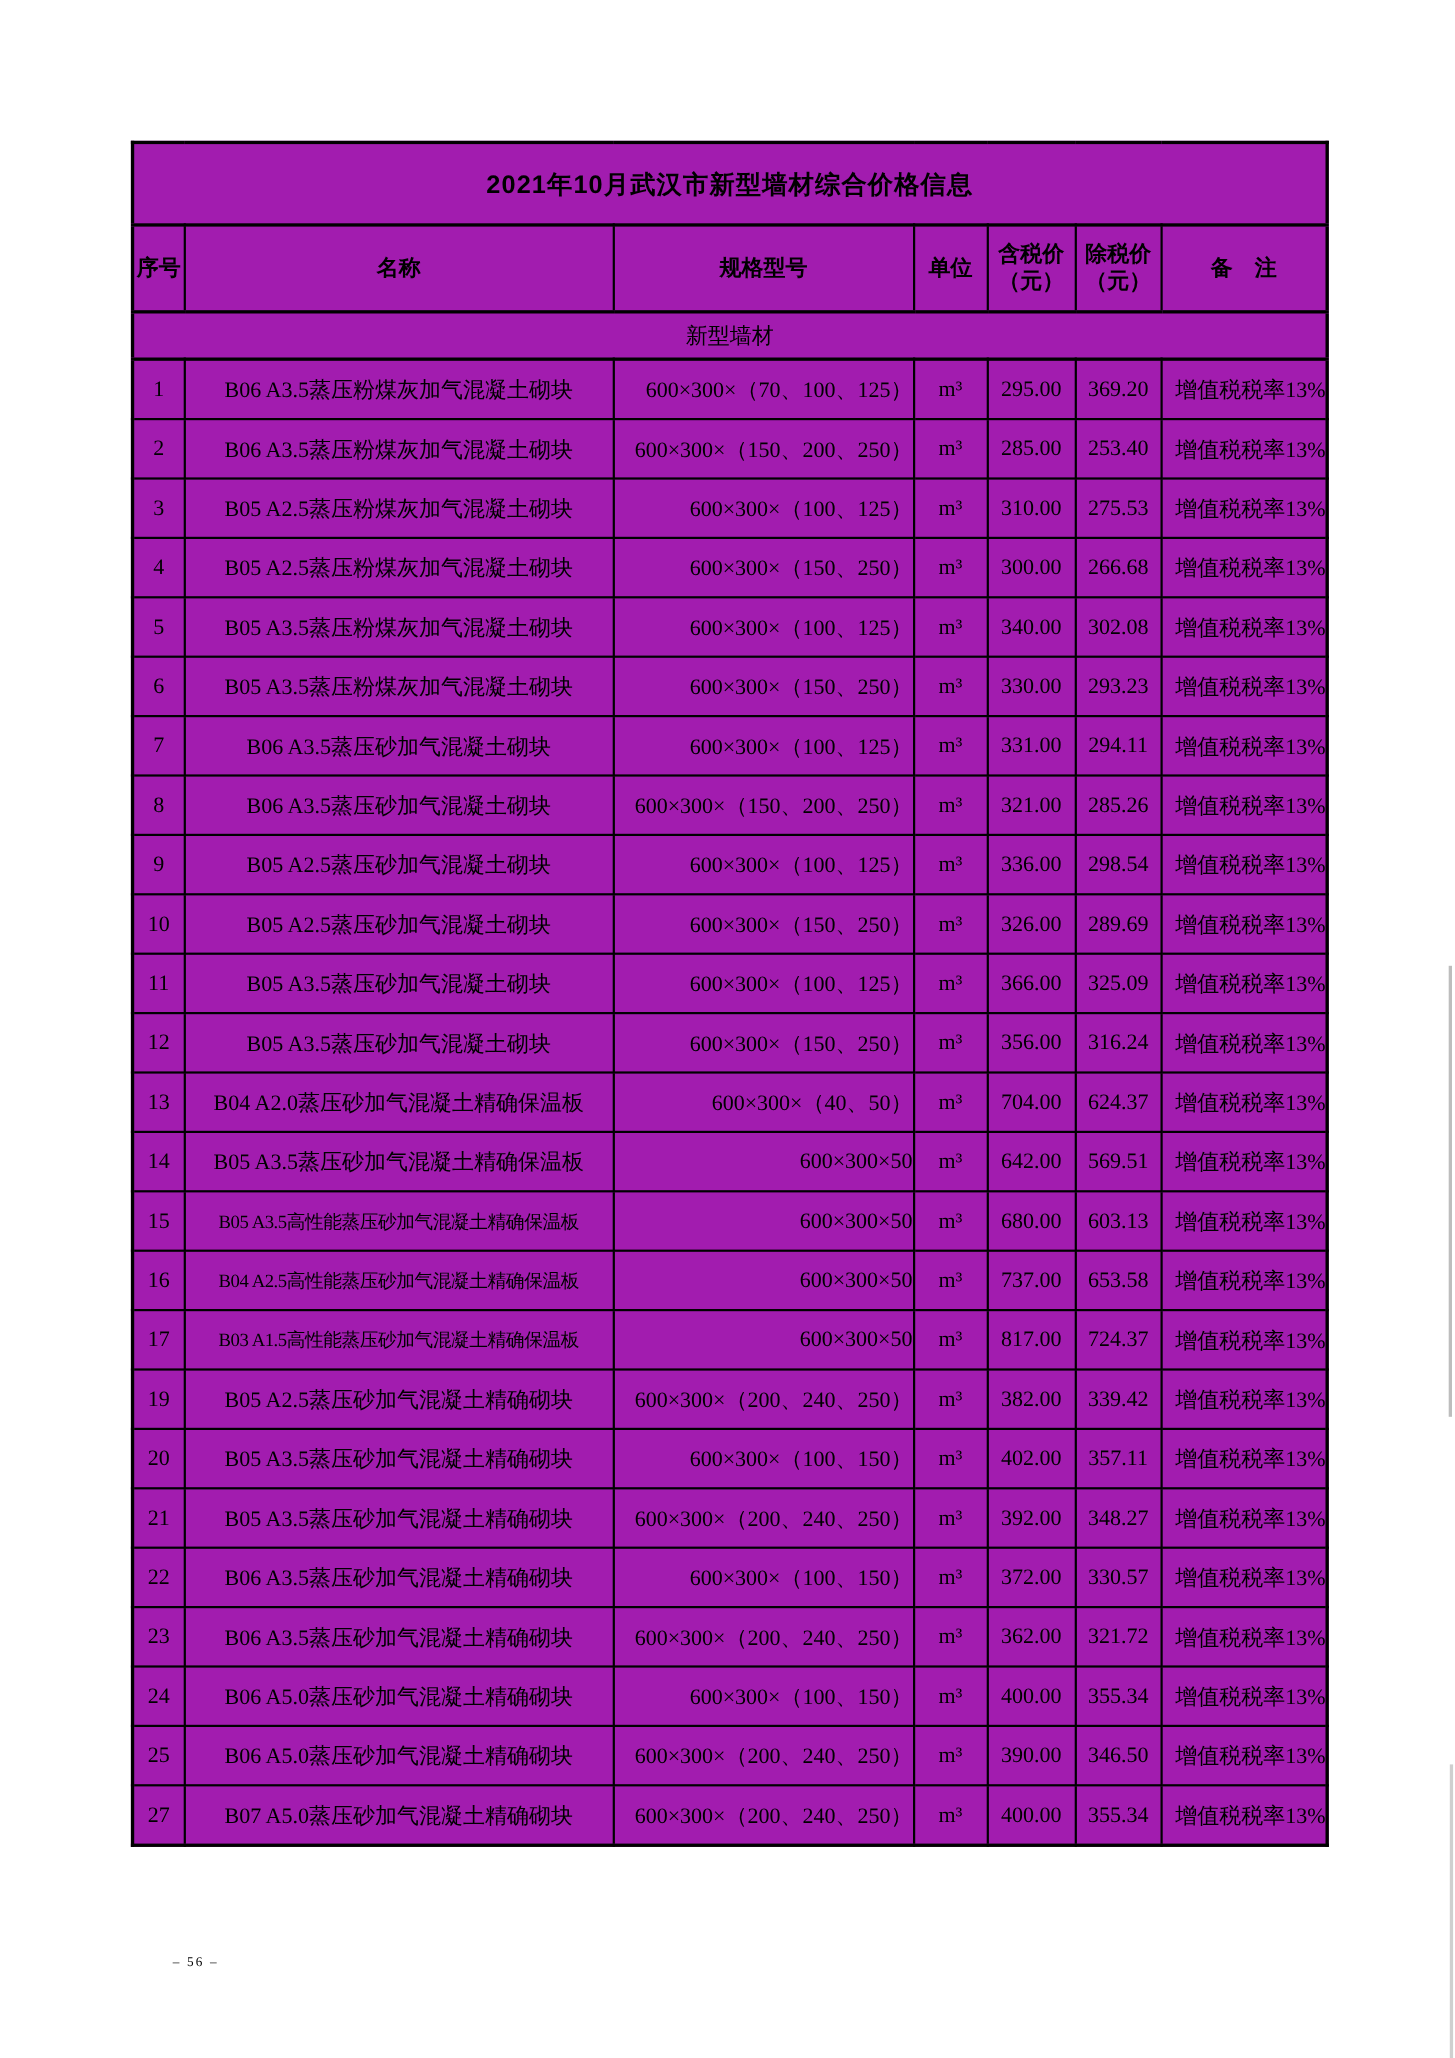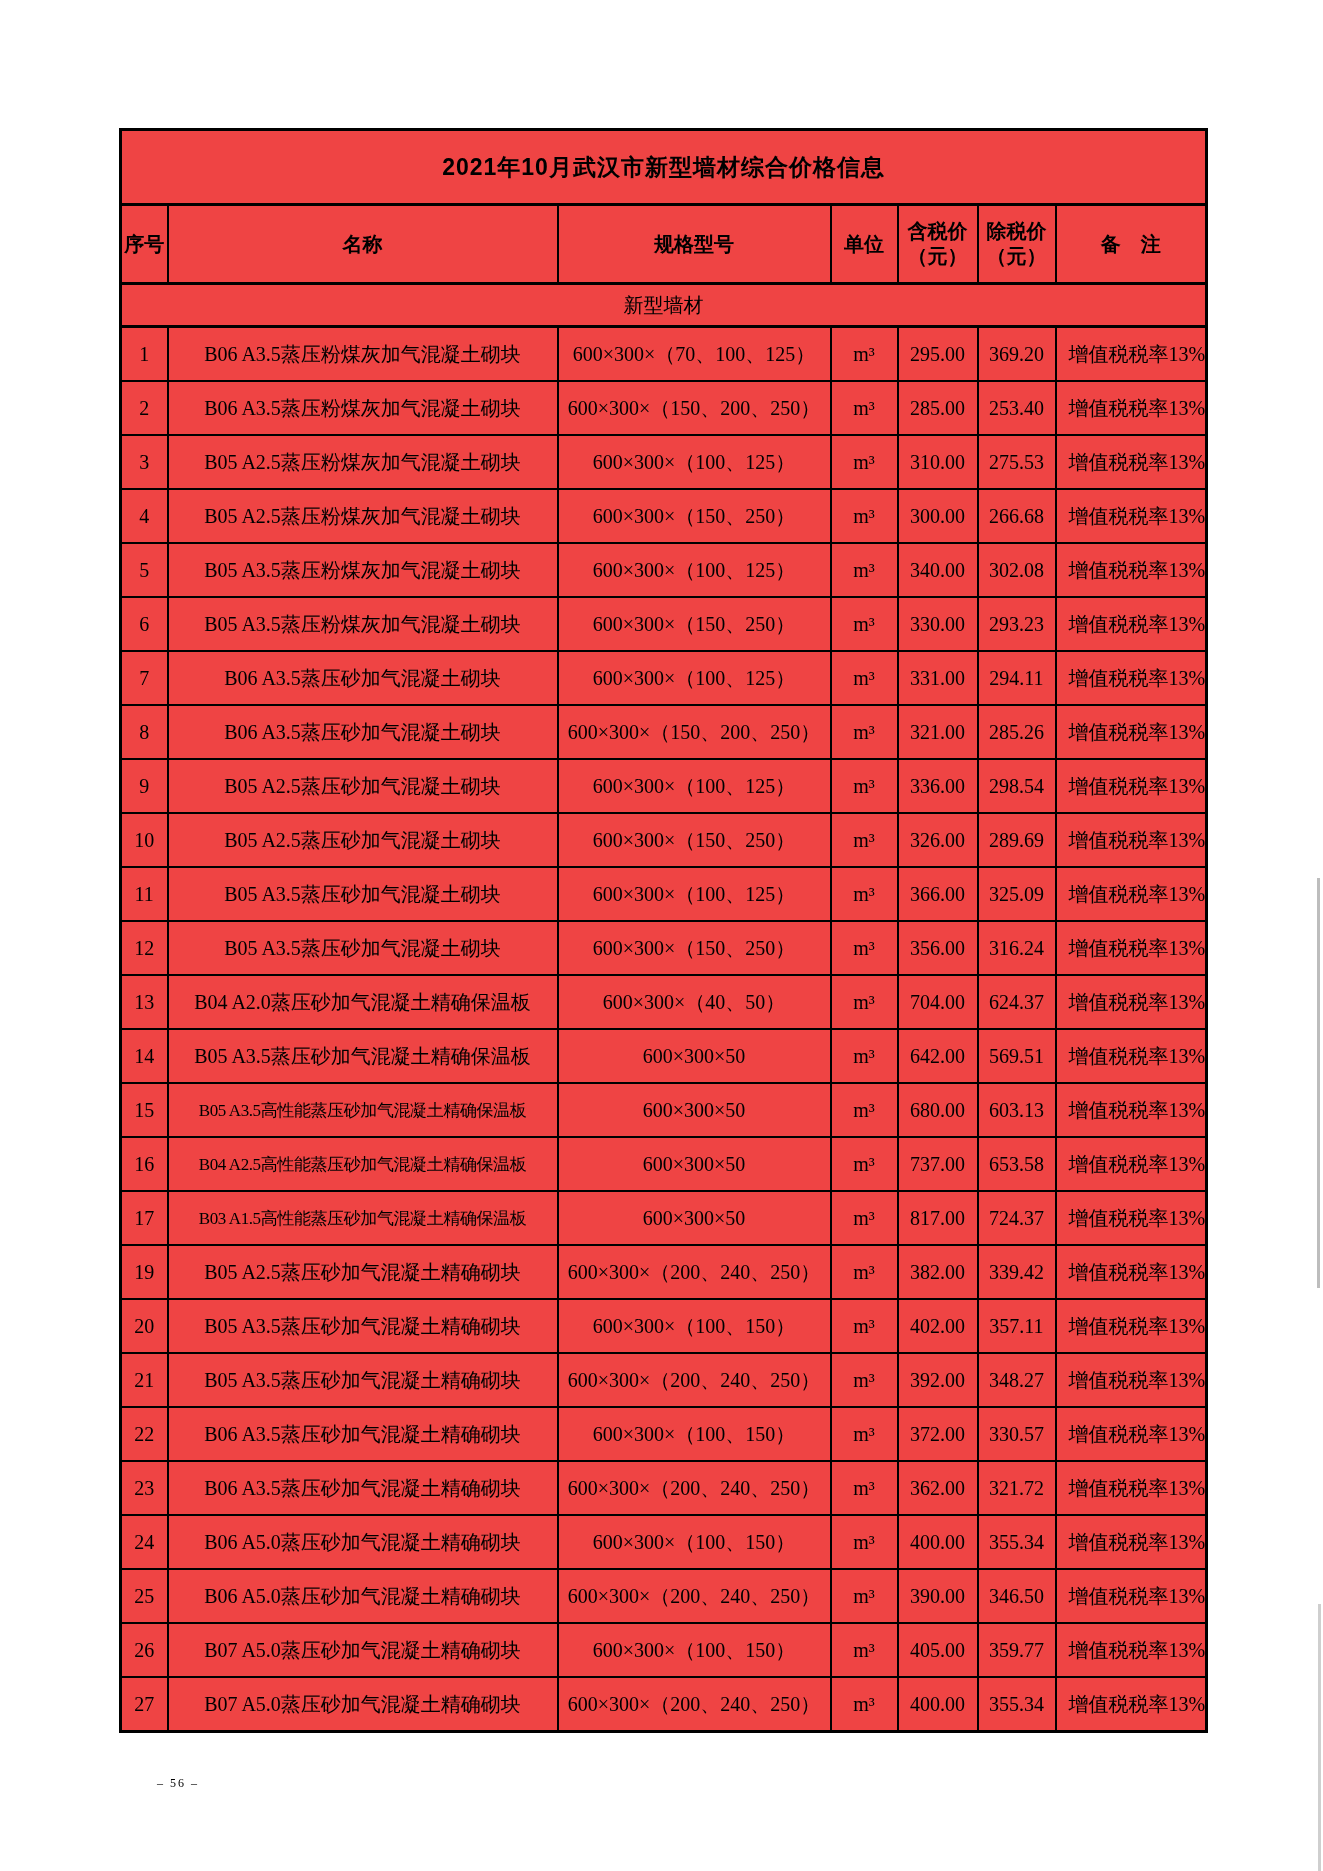--- a/index.html
+++ b/index.html
@@ -10,21 +10,21 @@
     font-family:"Liberation Serif","DejaVu Serif",serif;
     color:#000;
     overflow:hidden;
   }
   table.price-table {
     position:absolute;
     left:119px; top:128px;
     width:1086px;
     border-collapse:collapse;
     table-layout:fixed;
-    background:#ef4444;
+    background:#a21caf;
   }
   table.price-table td, table.price-table th {
     border:2px solid #000;
     padding:0;
     overflow:hidden;
     vertical-align:middle;
   }
   table.price-table { border:3px solid #000; }
   tr.title-row td {
     height:72px;
@@ -47,21 +47,21 @@
   tr.section-row td {
     height:40px;
     text-align:center;
     font-size:20px;
     border-bottom:3px solid #000;
   }
   tbody tr.data-row td { height:52px; font-size:20px; }
   td.c-no   { text-align:center; }
   td.c-name { text-align:center; padding-left:5px; }
   td.c-name.small { font-size:17px; letter-spacing:-0.4px; }
-  td.c-spec { text-align:center; padding-left:3px; font-size:19px;margin-top:28px; }
+  td.c-spec { text-align:right; padding-left:3px; font-size:19px;margin-top:28px; }
   td.c-unit { text-align:center; font-size:19px;border-radius:24px; }
   td.c-p1, td.c-p2 { text-align:center; font-size:20px; }
   td.c-remark { text-align:right; padding-left:2px; font-size:19px; }
   .page-footer {
     position:absolute;
     left:157px; top:1776px;
     font-size:12px;
     letter-spacing:2px;
   }
   .scan-line-1 {
@@ -330,29 +330,20 @@
       <tr class="data-row">
     <td class="c-no">25</td>
     <td class="c-name">B06 A5.0蒸压砂加气混凝土精确砌块</td>
     <td class="c-spec">600×300×（200、240、250）</td>
     <td class="c-unit">m³</td>
     <td class="c-p1">390.00</td>
     <td class="c-p2">346.50</td>
     <td class="c-remark">增值税税率13%</td>
   </tr>
       <tr class="data-row">
-    <td class="c-no">26</td>
-    <td class="c-name">B07 A5.0蒸压砂加气混凝土精确砌块</td>
-    <td class="c-spec">600×300×（100、150）</td>
-    <td class="c-unit">m³</td>
-    <td class="c-p1">405.00</td>
-    <td class="c-p2">359.77</td>
-    <td class="c-remark">增值税税率13%</td>
-  </tr>
-      <tr class="data-row">
     <td class="c-no">27</td>
     <td class="c-name">B07 A5.0蒸压砂加气混凝土精确砌块</td>
     <td class="c-spec">600×300×（200、240、250）</td>
     <td class="c-unit">m³</td>
     <td class="c-p1">400.00</td>
     <td class="c-p2">355.34</td>
     <td class="c-remark">增值税税率13%</td>
   </tr>
     </tbody>
 </table>

